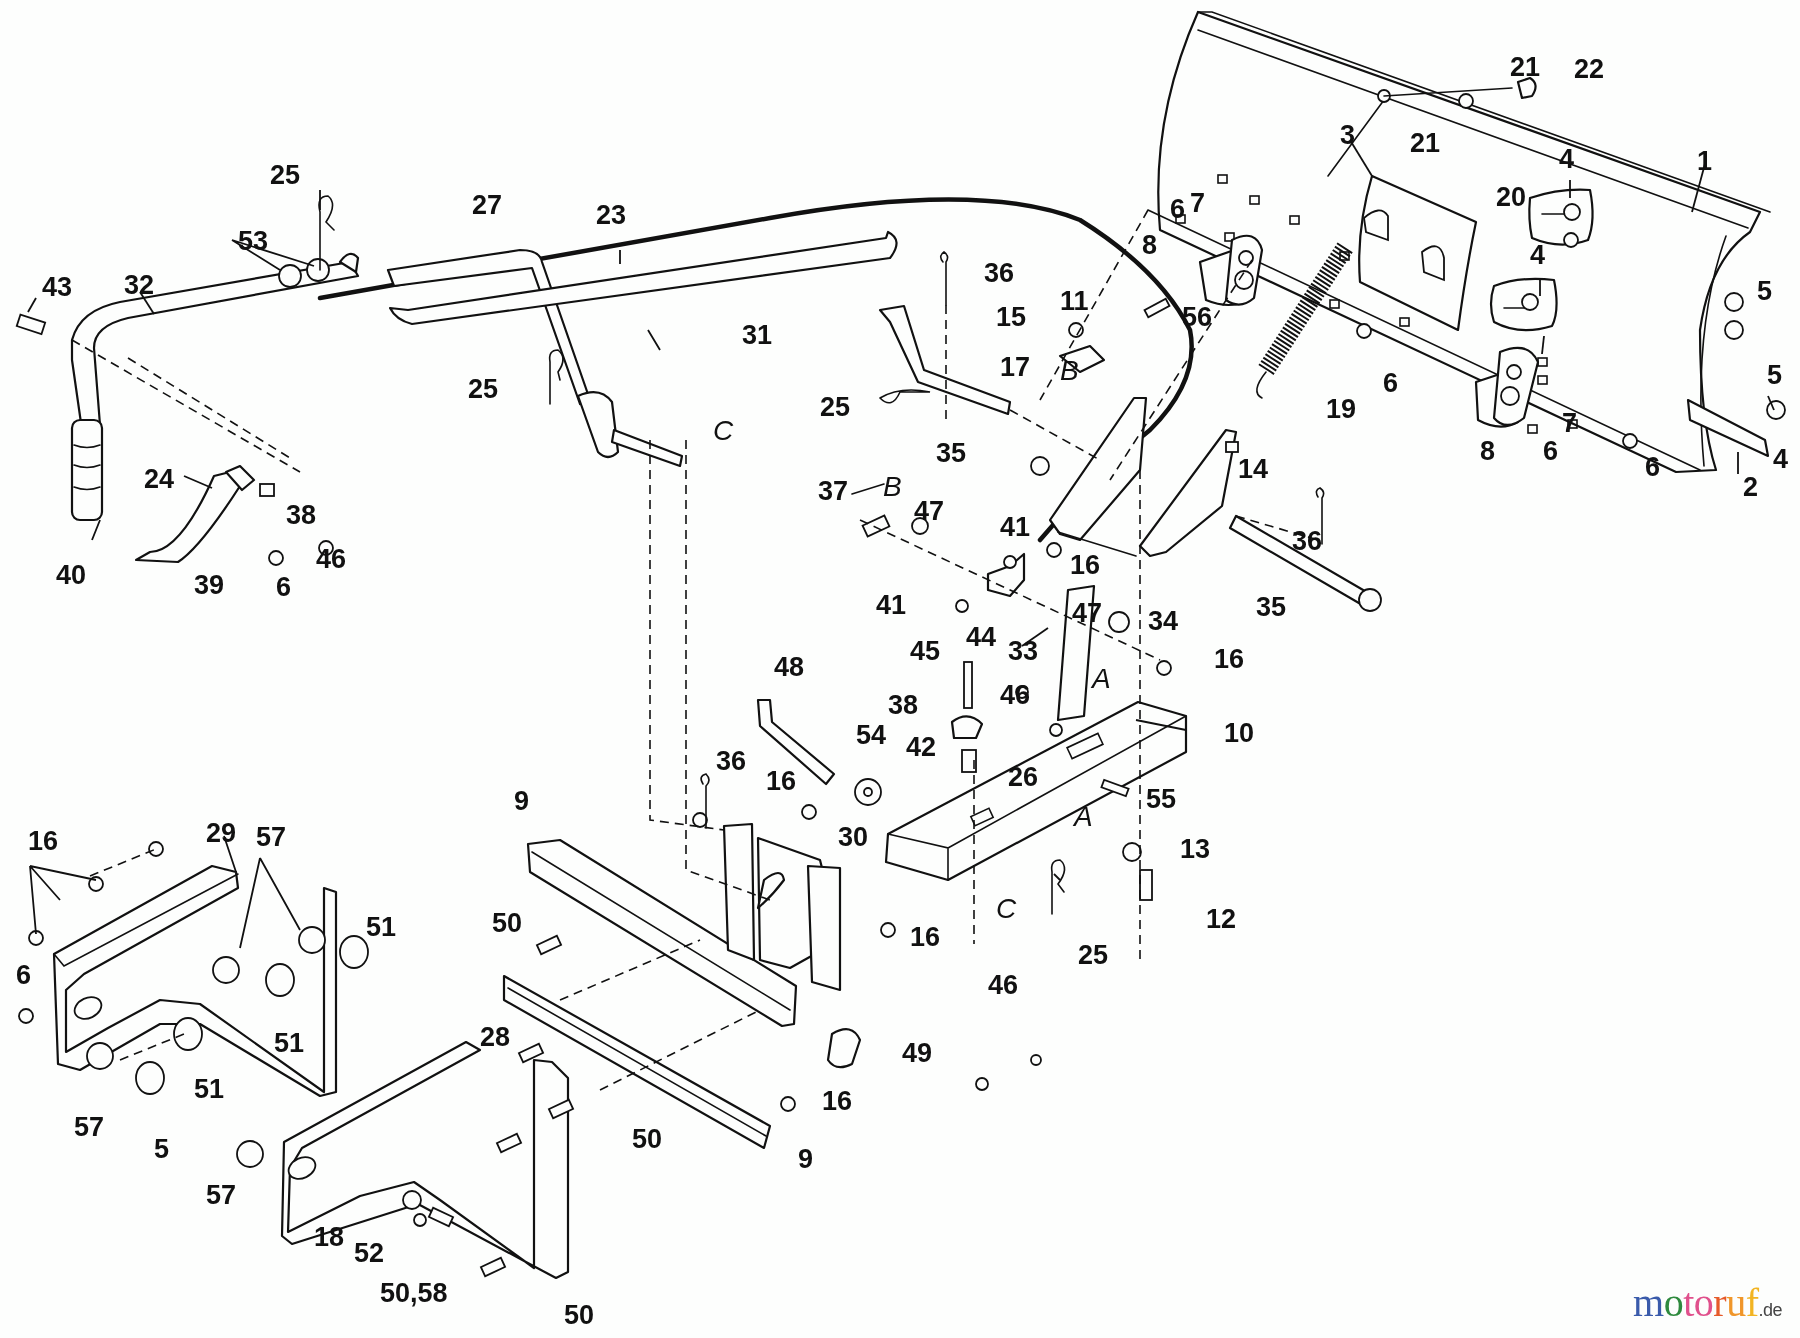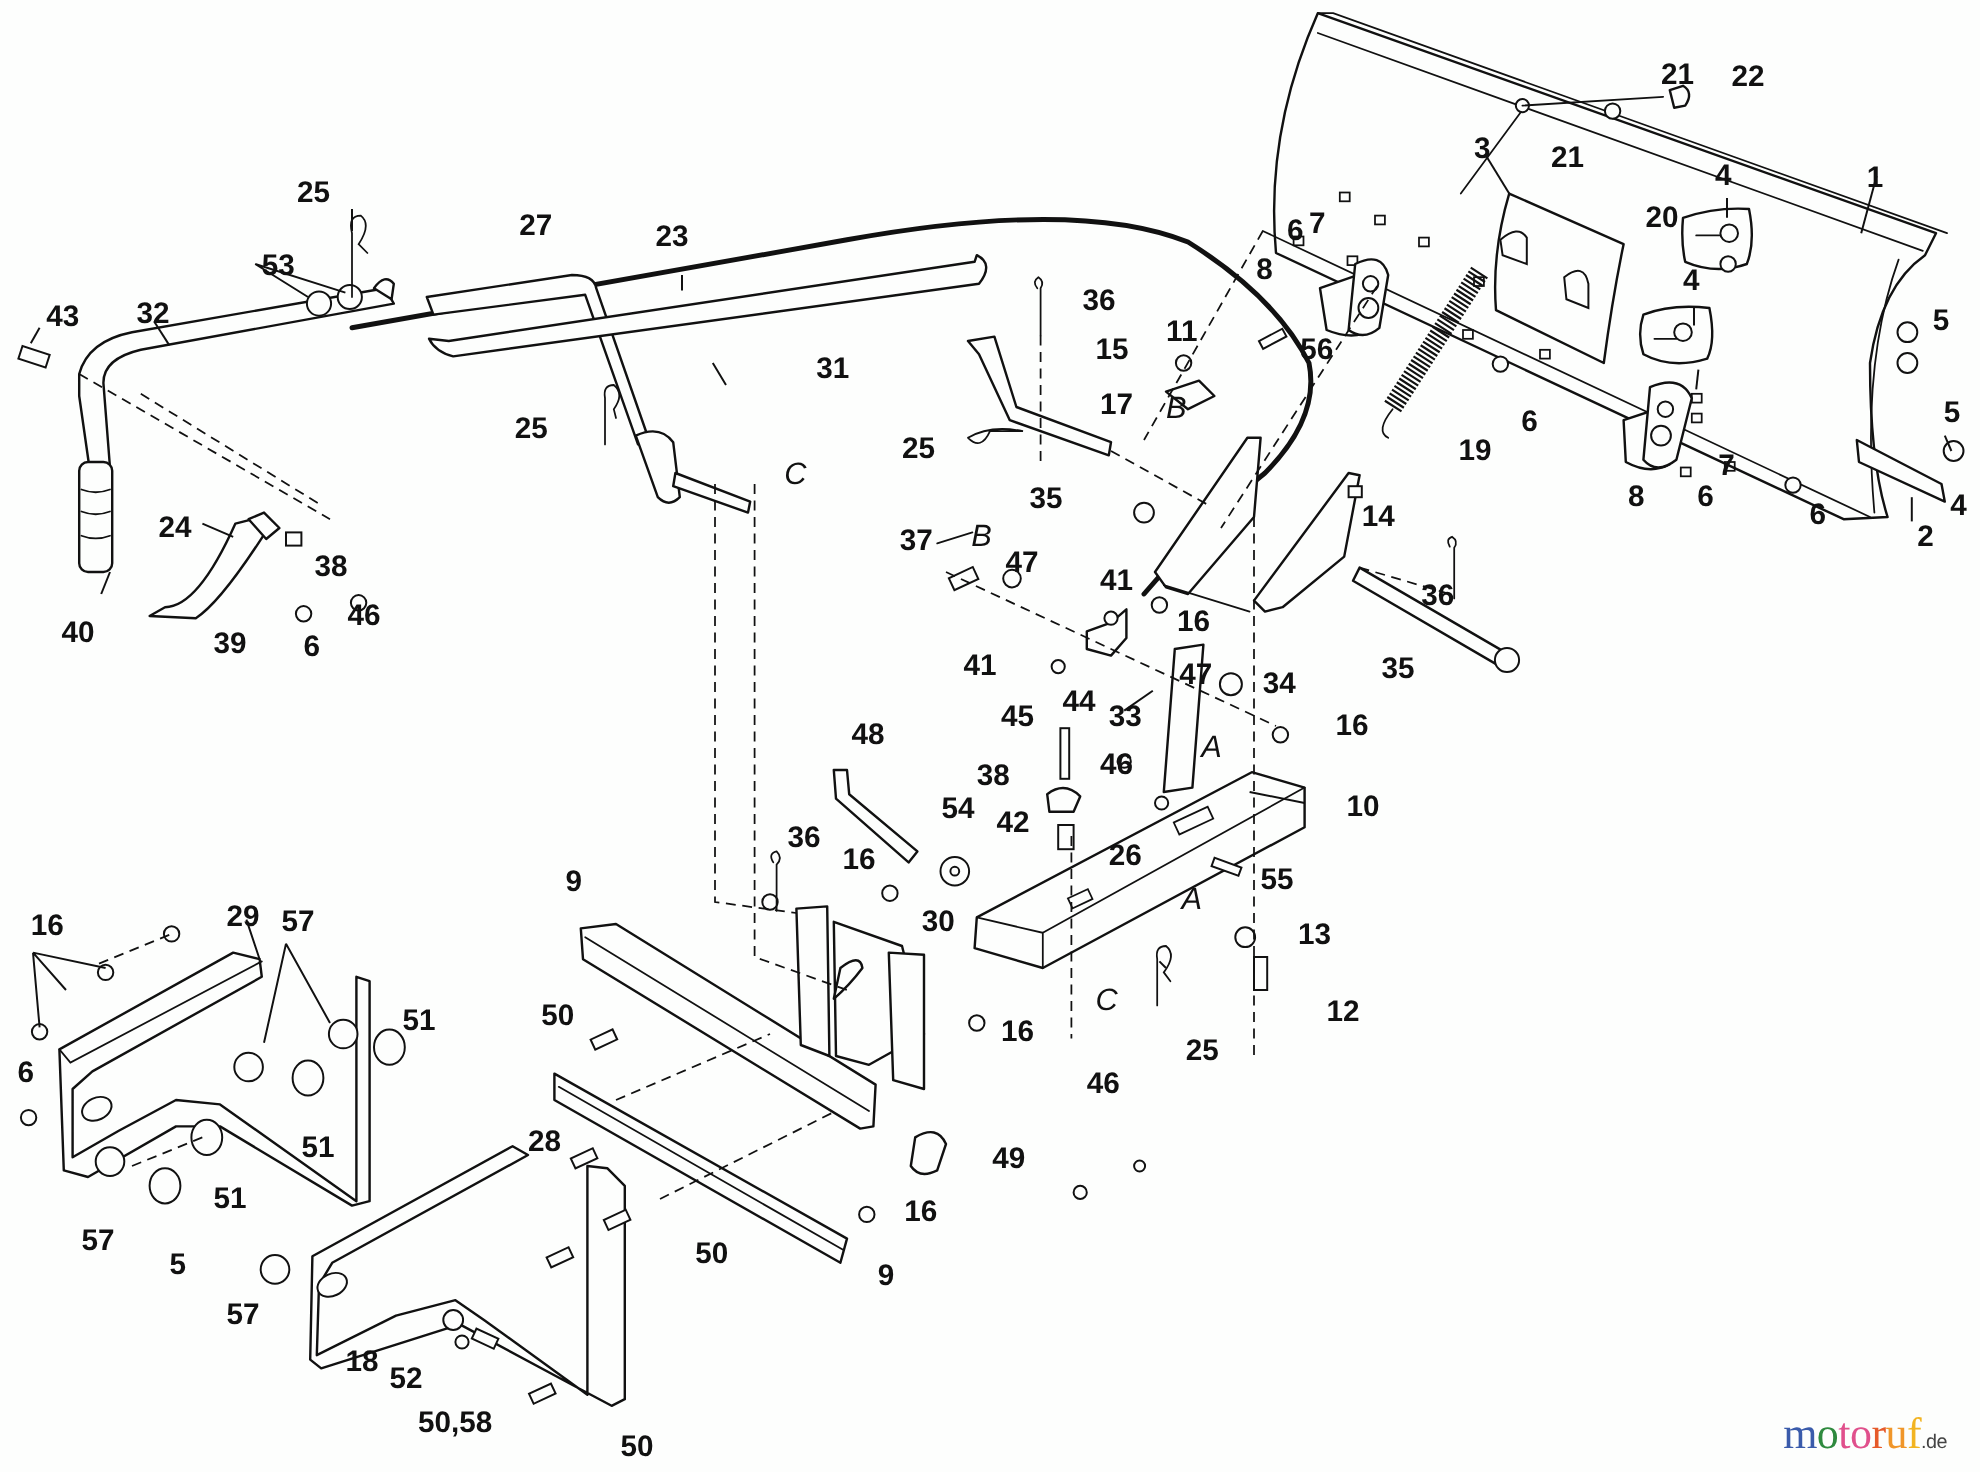--- a/index.html
+++ b/index.html
@@ -7,21 +7,21 @@
          font-family: "Liberation Sans", sans-serif; }
   #diagram { position: absolute; left: 0; top: 0; width: 1800px; height: 1338px; }
   .part { fill: #fdfefd; stroke: #111; stroke-width: 2.2; stroke-linejoin: round; stroke-linecap: round; }
   .part-thin { fill: none; stroke: #111; stroke-width: 1.6; stroke-linecap: round; }
   .hw { fill: #fdfefd; stroke: #111; stroke-width: 1.8; }
   .cable { fill: none; stroke: #111; stroke-width: 4.5; stroke-linecap: round; }
   .dash { fill: none; stroke: #111; stroke-width: 1.6; stroke-dasharray: 9 6; }
   .leader { fill: none; stroke: #111; stroke-width: 1.8; }
   .callout { font-family: "Liberation Sans", sans-serif; font-weight: bold; font-size: 27px; fill: #111; }
   .ref { font-family: "Liberation Sans", sans-serif; font-style: italic; font-size: 28px; fill: #111; }
-  #watermark { position: absolute; right: 30px; bottom: 12px; font-family: "Liberation Serif", serif;
+  #watermark { position: absolute; right: 18px; bottom: 12px; font-family: "Liberation Serif", serif;
                font-size: 40px; letter-spacing: -0.5px; }
   #watermark .tld { font-family: "Liberation Sans", sans-serif; font-size: 18px; color: #444; }
 </style>
 </head>
 <body>
 
 <svg id="diagram" viewBox="0 0 1800 1338" xmlns="http://www.w3.org/2000/svg">
 
   <g>
     <path class="part" d="M1198 12 L1760 212 L1750 232 Q1710 260 1700 330 Q1700 420 1716 470 L1676 472 L1160 230 Q1150 120 1198 12 Z"></path>

